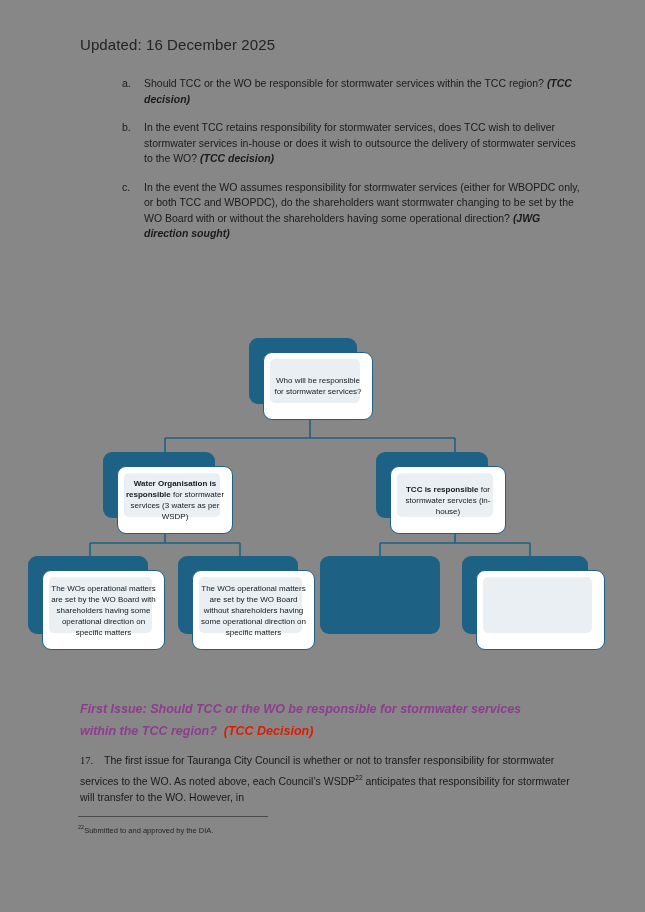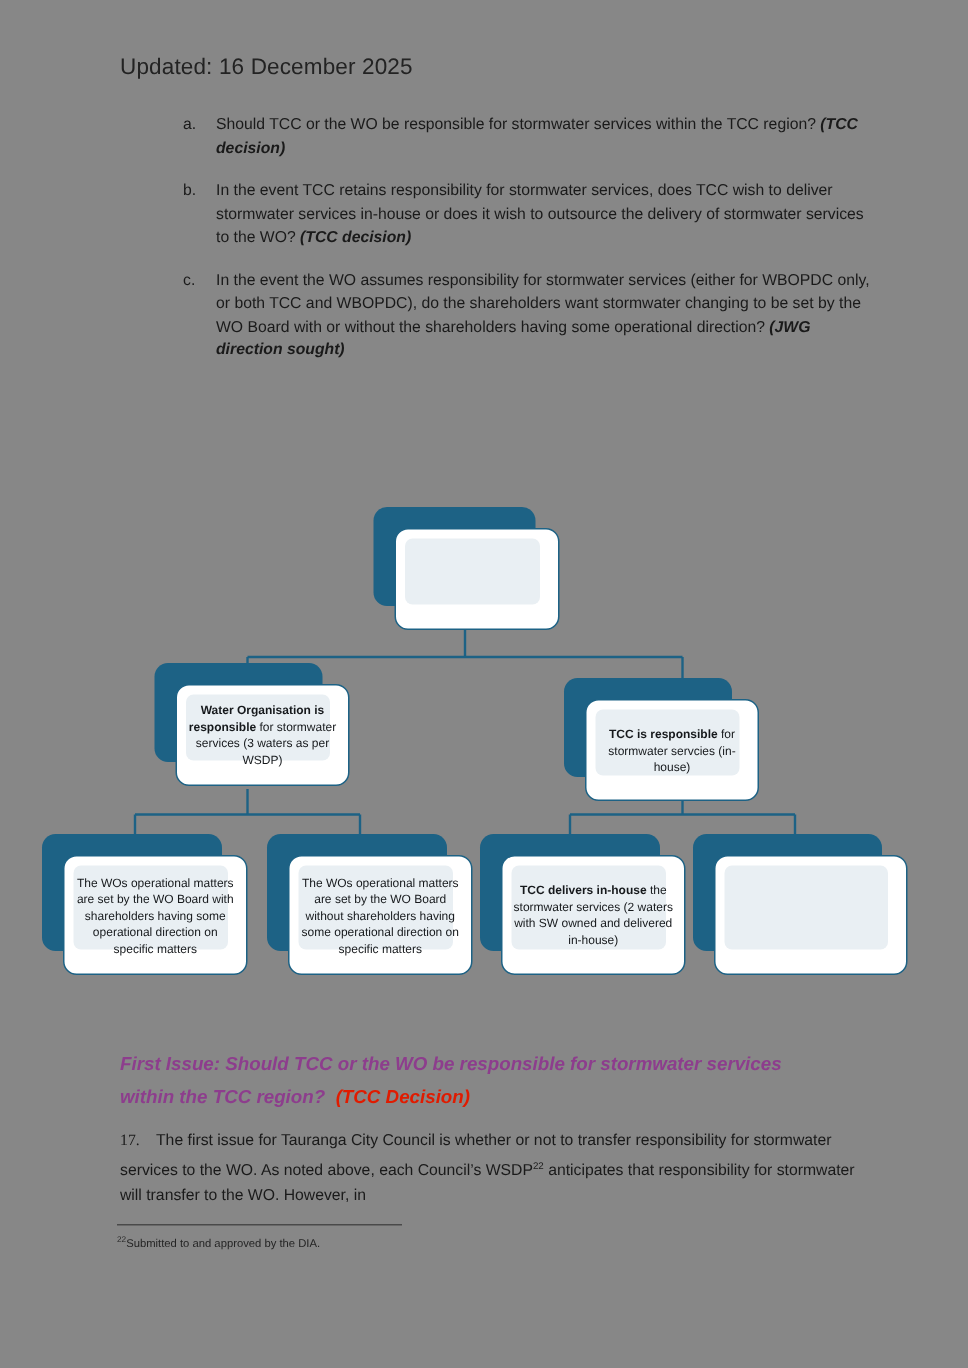--- a/index.html
+++ b/index.html
@@ -134,24 +134,25 @@
         <path d="M380 213 L530 213"></path>
         <path d="M380 213 L380 226"></path>
         <path d="M530 213 L530 226"></path>
       </g>
     </svg>
 
     <div class="node" style="left:249px;top:8px;width:124px;height:82px;">
       <div class="shadow" style="width:108px;height:66px;"></div>
       <div class="card" style="left:14px;top:14px;width:110px;height:68px;">
         <div class="inner"></div>
-      </div>
-    </div>
-
-    <div class="node" style="left:103px;top:112px;width:130px;height:76px;">
+        <div class="txt">Who will be responsible for stormwater services?</div>
+      </div>
+    </div>
+
+    <div class="node" style="left:103px;top:122px;width:130px;height:76px;">
       <div class="shadow" style="width:112px;height:66px;"></div>
       <div class="card" style="left:14px;top:14px;width:116px;height:68px;">
         <div class="inner"></div>
         <div class="txt"><b>Water Organisation is responsible</b><span> for stormwater services (3 waters as per WSDP)</span></div>
       </div>
     </div>
 
     <div class="node" style="left:376px;top:122px;width:130px;height:82px;">
       <div class="shadow" style="width:112px;height:66px;"></div>
       <div class="card" style="left:14px;top:14px;width:116px;height:68px;">
@@ -171,24 +172,20 @@
     <div class="node bold" style="left:178px;top:226px;width:137px;height:94px;">
       <div class="shadow" style="width:120px;height:78px;"></div>
       <div class="card" style="left:14px;top:14px;width:123px;height:80px;">
         <div class="inner"></div>
         <div class="txt">The WOs operational matters are set by the WO Board without shareholders having some operational direction on specific matters</div>
       </div>
     </div>
 
     <div class="node" style="left:320px;top:226px;width:137px;height:94px;">
       <div class="shadow" style="width:120px;height:78px;"></div>
-      <div class="card" style="left:14px;top:14px;width:123px;height:80px;">
-        <div class="inner"></div>
-        <div class="txt"><b>TCC delivers in-house</b><span> the stormwater services (2 waters with SW owned and delivered in-house)</span></div>
-      </div>
     </div>
 
     <div class="node" style="left:462px;top:226px;width:145px;height:94px;">
       <div class="shadow" style="width:126px;height:78px;"></div>
       <div class="card" style="left:14px;top:14px;width:129px;height:80px;">
         <div class="inner"></div>
       </div>
     </div>
 
   </div>

